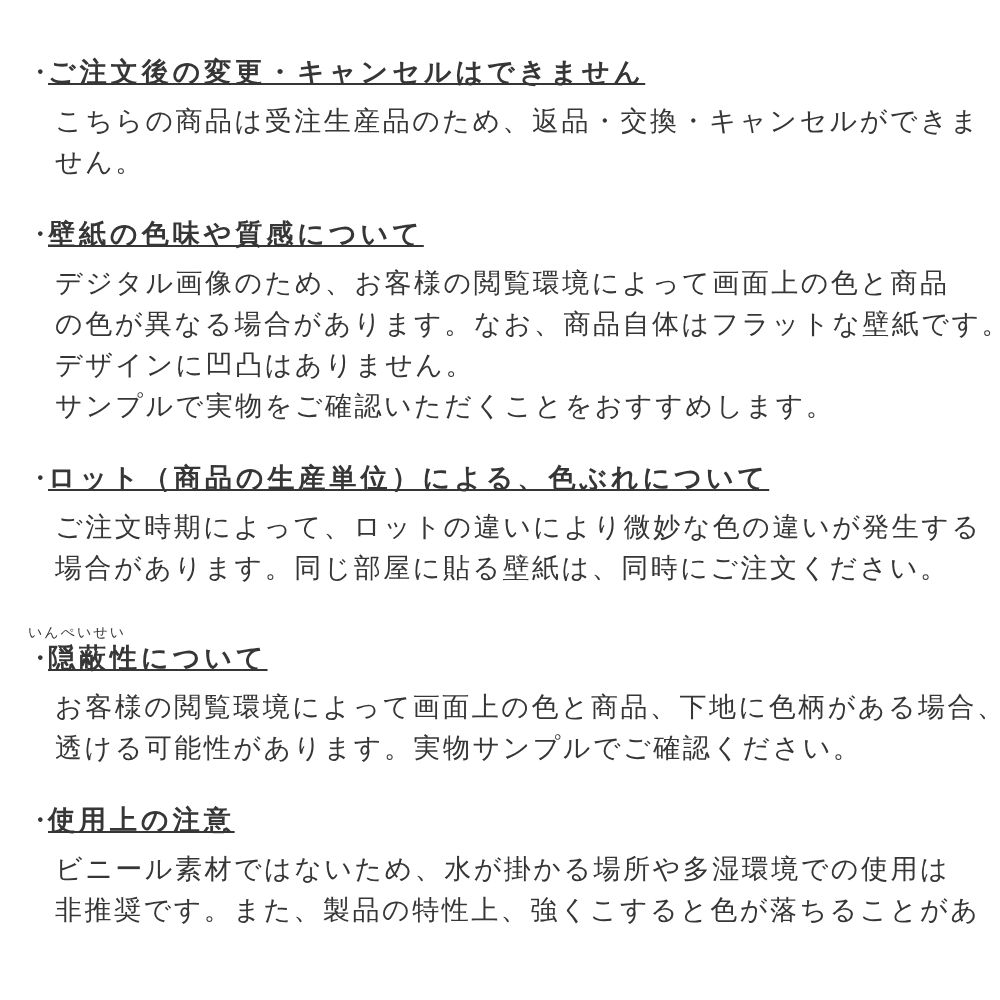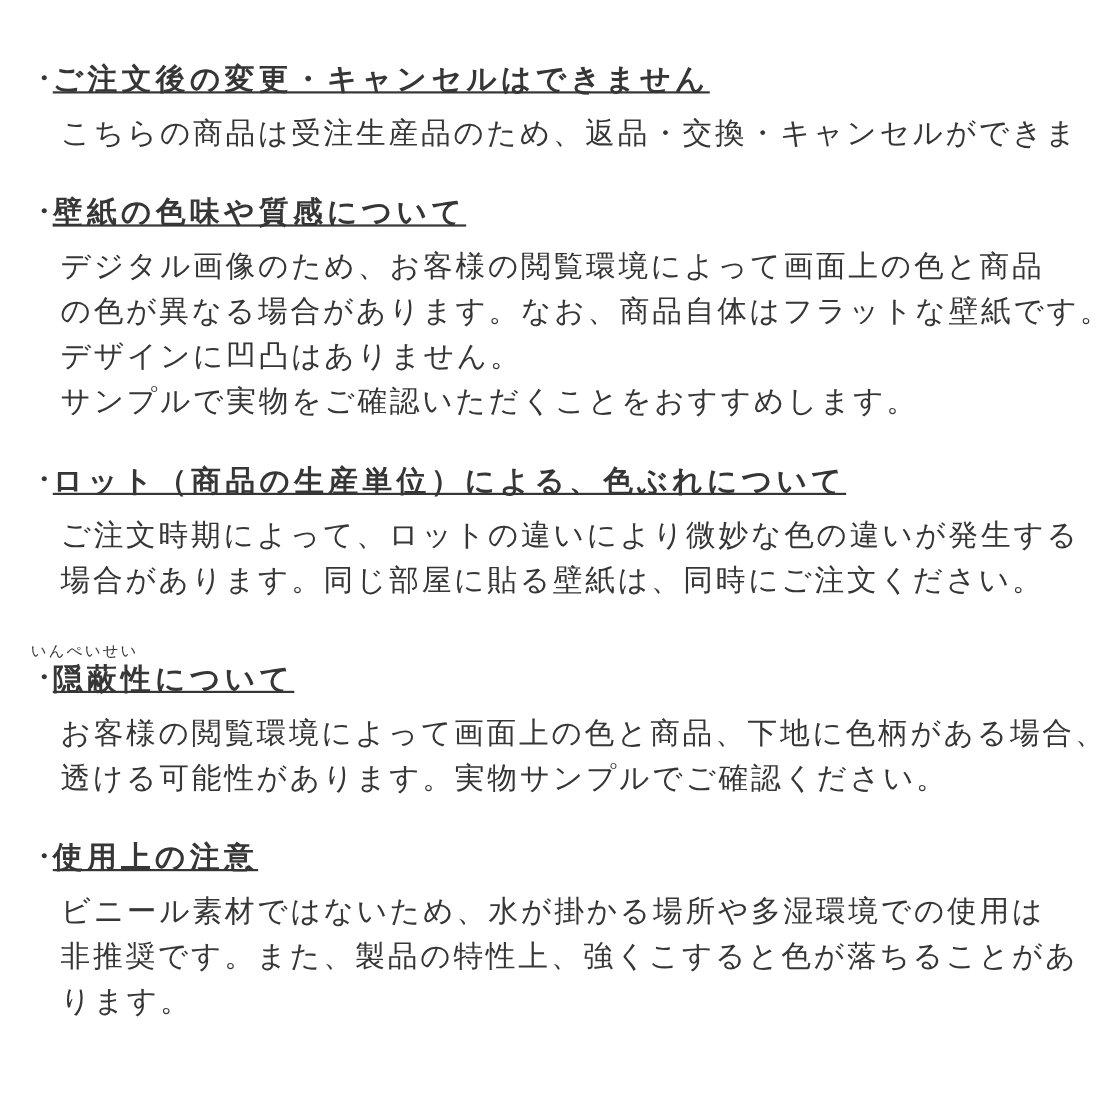--- a/index.html
+++ b/index.html
@@ -60,20 +60,21 @@
 </head>
 <body>
 
 <div class="section">
   <div class="heading-row">
     <span class="bullet">・</span>
     <span class="heading">ご注文後の変更・キャンセルはできません</span>
   </div>
   <div class="body">
     <div class="line">こちらの商品は受注生産品のため、返品・交換・キャンセルができま</div>
+    <div class="line">せん。</div>
   </div>
 </div>
 
 <div class="section">
   <div class="heading-row">
     <span class="bullet">・</span>
     <span class="heading">壁紙の色味や質感について</span>
   </div>
   <div class="body">
     <div class="line">デジタル画像のため、お客様の閲覧環境によって画面上の色と商品</div>
@@ -107,15 +108,14 @@
 </div>
 
 <div class="section">
   <div class="heading-row">
     <span class="bullet">・</span>
     <span class="heading">使用上の注意</span>
   </div>
   <div class="body">
     <div class="line">ビニール素材ではないため、水が掛かる場所や多湿環境での使用は</div>
     <div class="line">非推奨です。また、製品の特性上、強くこすると色が落ちることがあ</div>
-    <div class="line">ります。</div>
   </div>
 </div>
 
 </body></html>

